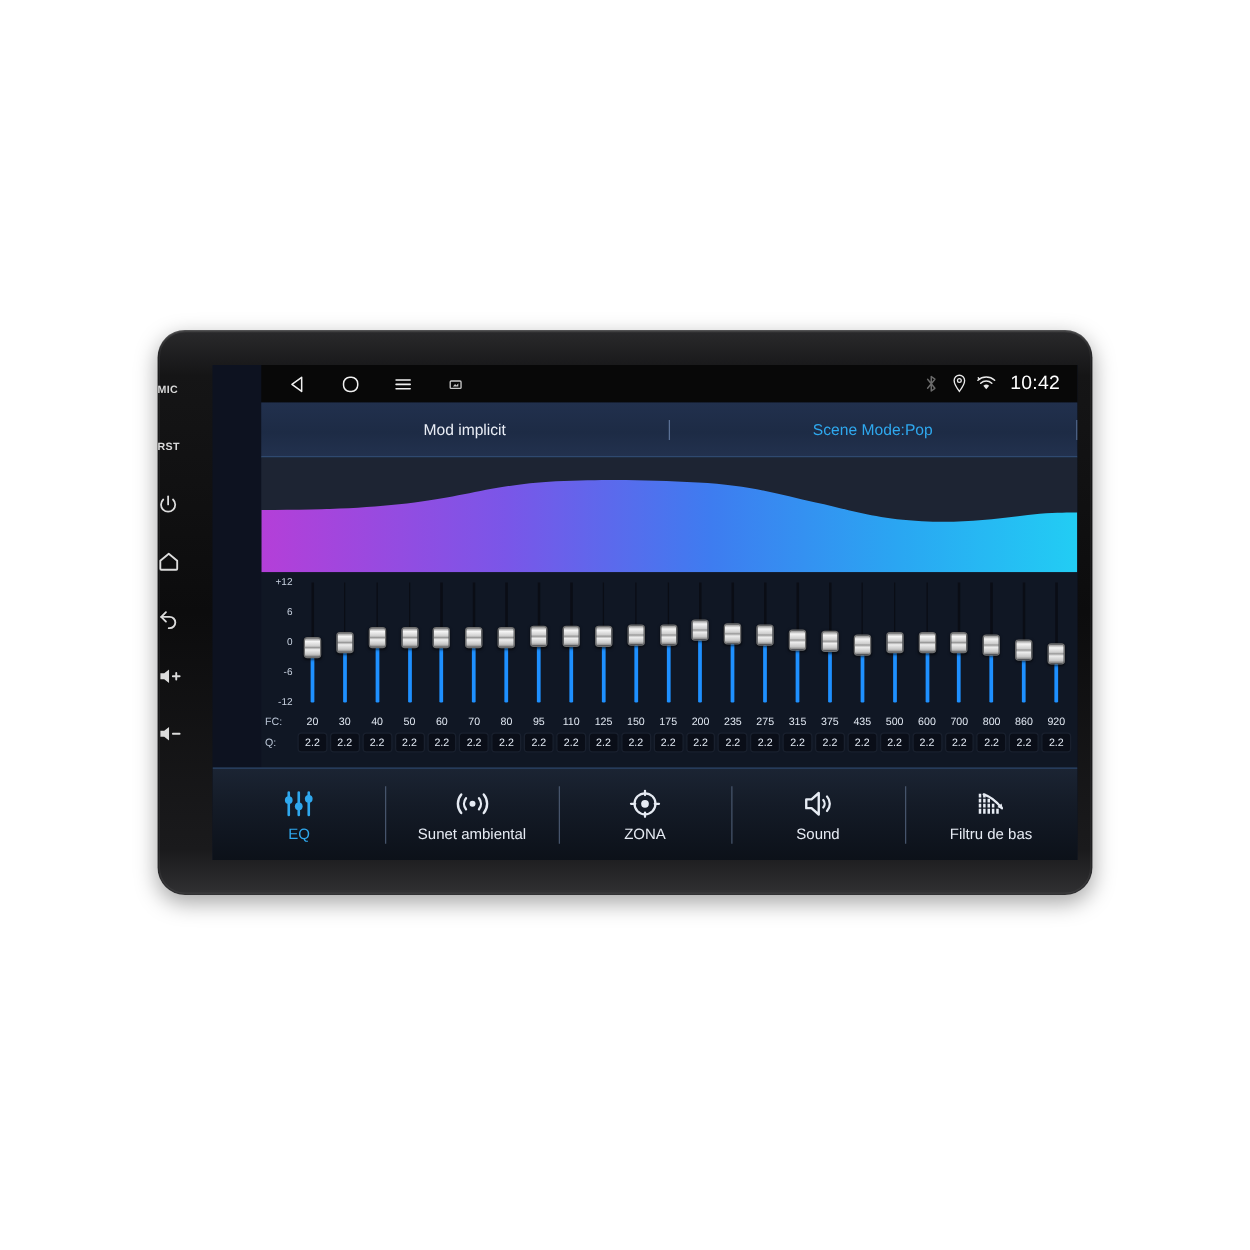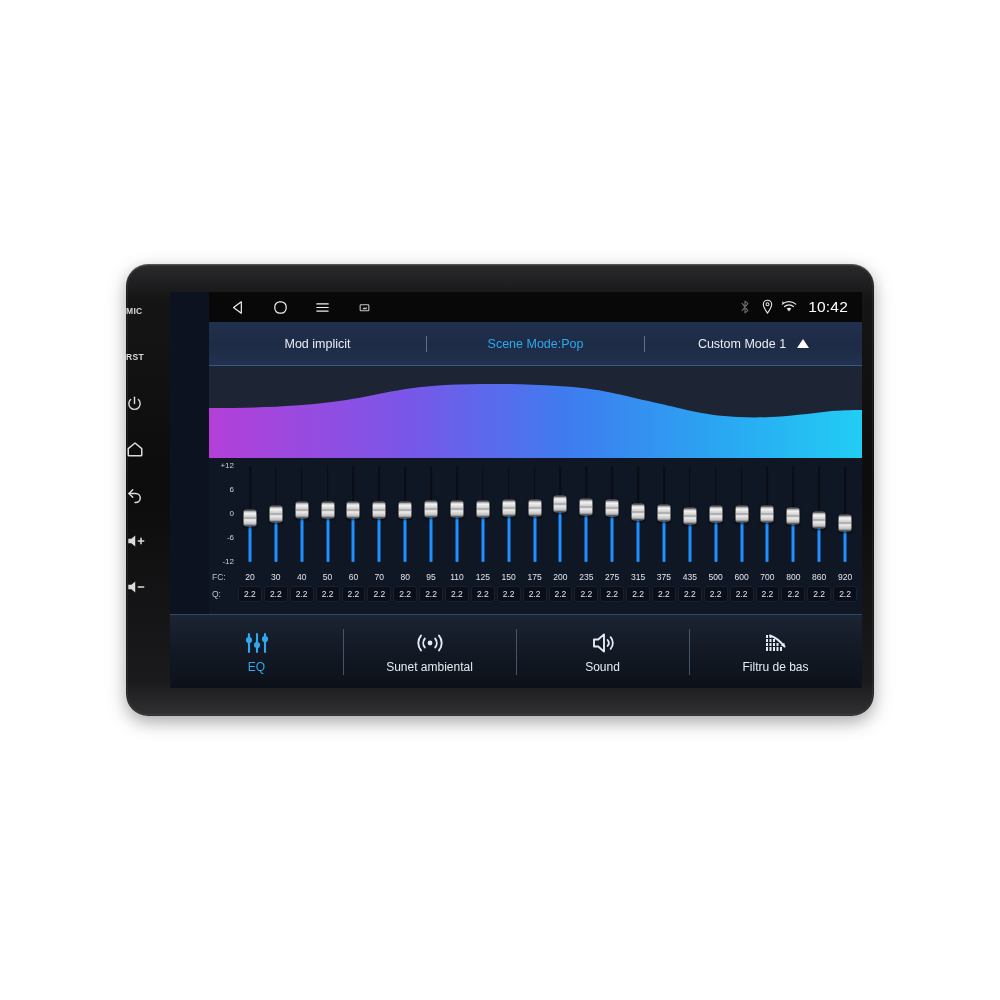--- a/index.html
+++ b/index.html
@@ -284,24 +284,20 @@
 
     <div id="modebar">
       <div class="mode-cell">
         <span>Mod implicit</span>
       </div>
       <div class="mode-sep"></div>
       <div class="mode-cell active">
         <span>Scene Mode:Pop</span>
       </div>
       <div class="mode-sep"></div>
-      <div class="mode-cell">
-        <span>Custom Mode 1</span>
-        <span class="arrow-up"></span>
-      </div>
     </div>
 
     <div id="viz">
       <svg viewBox="0 0 692 92" preserveAspectRatio="none">
         <defs>
           <linearGradient id="wg" x1="0" y1="0" x2="1" y2="0">
             <stop offset="0%" stop-color="#b43fd8"></stop>
             <stop offset="30%" stop-color="#7a56e8"></stop>
             <stop offset="55%" stop-color="#3e7cf0"></stop>
             <stop offset="78%" stop-color="#2aa6f2"></stop>
@@ -530,20 +526,30 @@
             <circle cx="15" cy="12" r="2.4" fill="#e6ebf3" stroke="none"></circle>
             <path d="M9.8 7.6a7 7 0 0 0 0 8.8"></path>
             <path d="M20.2 7.6a7 7 0 0 1 0 8.8"></path>
             <path d="M6 4.6a11.5 11.5 0 0 0 0 14.8"></path>
             <path d="M24 4.6a11.5 11.5 0 0 1 0 14.8"></path>
           </svg>
         </span>
         <span>Sunet ambiental</span>
       </div>
 
+      <div class="tab">
+        <span class="ticon">
+          <svg width="26" height="24" viewBox="0 0 26 24" fill="none" stroke="#e6ebf3" stroke-width="1.8">
+            <circle cx="13" cy="12" r="8.4"></circle>
+            <circle cx="13" cy="12" r="3.1" fill="#e6ebf3" stroke="none"></circle>
+            <path d="M13 1.6v3.4M13 19v3.4M1.8 12h3.4M20.8 12h3.4" stroke-linecap="round"></path>
+          </svg>
+        </span>
+        <span>ZONA</span>
+      </div>
 
       <div class="tab">
         <span class="ticon">
           <svg width="26" height="24" viewBox="0 0 26 24">
             <path d="M4 8.5h4.2L14 3.4v17.2L8.2 15.5H4z" fill="none" stroke="#e6ebf3" stroke-width="1.9" stroke-linejoin="round"></path>
             <path d="M17.6 9a4.6 4.6 0 0 1 0 6" fill="none" stroke="#e6ebf3" stroke-width="1.8" stroke-linecap="round"></path>
             <path d="M20.6 6.2a8.6 8.6 0 0 1 0 11.6" fill="none" stroke="#e6ebf3" stroke-width="1.8" stroke-linecap="round"></path>
           </svg>
         </span>
         <span>Sound</span>

